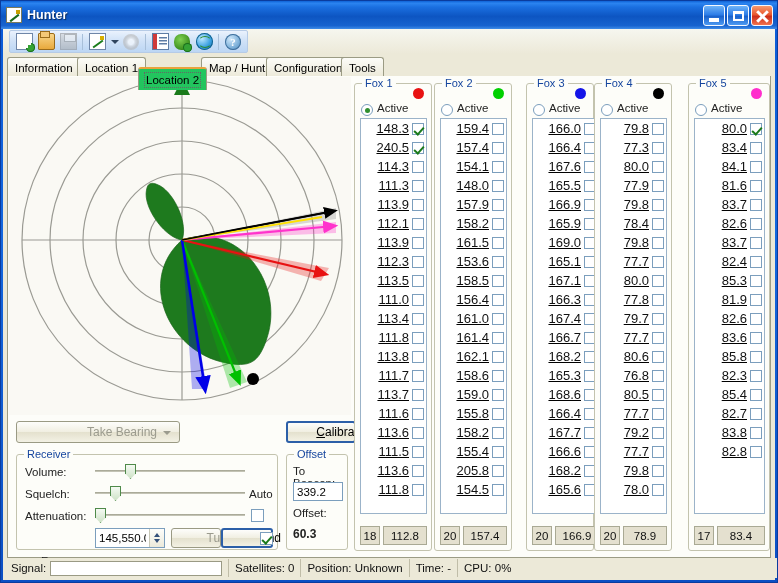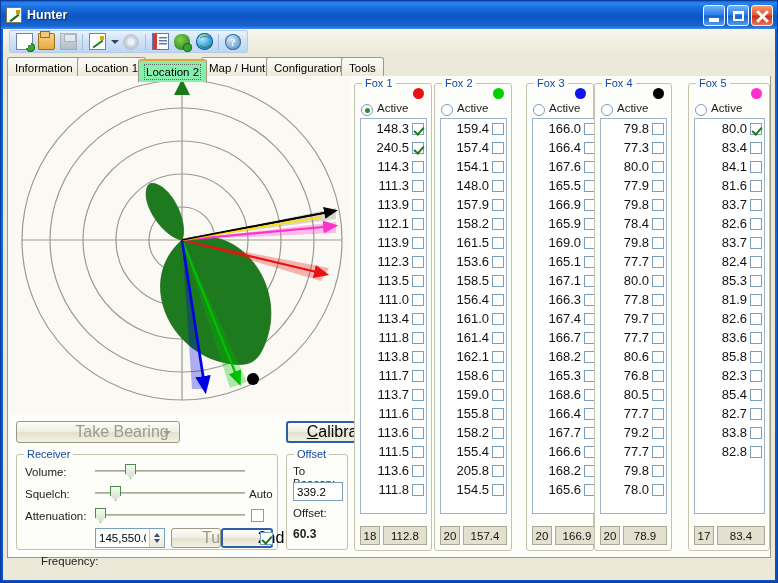--- a/index.html
+++ b/index.html
@@ -109,41 +109,41 @@
 
   
   #tabstrip{ position:absolute; left:4px; top:26px; width:764px; height:22px; }
   .tab{
     position:absolute; top:2px; height:20px; padding:0 7px;
     background:linear-gradient(to bottom,#fcfcf8,#ece9d8);
     border:1px solid #9b9b84; border-bottom:none; border-radius:3px 3px 0 0;
     display:flex;align-items:center; font-size:11.5px; color:#000; white-space:nowrap;
   }
   .tab.sel{
-    top:4px; height:23px; z-index:5;
-    background:#86efac;
+    top:12px; height:23px; z-index:5;
+    background:#22c55e;
     border-color:#9b9b84; border-top:2px solid #e8a33d;
   }
   .tab.sel .tl{ outline:1px dotted #666; outline-offset:1px; }
   #tabbody{
     position:absolute; left:4px; top:47px; width:764px; height:482px;
     background:#fdfdf9; border:1px solid #9b9b84; border-top:none;
   }
 
   
   #plot{ position:absolute; left:1px; top:1px; width:342px; height:338px; background:#faf9f4; }
   #plot svg{ display:block; }
 
   
   .btnrow{ position:absolute; left:8px; top:345px; width:332px; height:22px; }
   .xpbtn{
     background:linear-gradient(to bottom,#fdfdfb 0%,#f1efe2 48%,#e4e1ce 52%,#f3f1e4 100%);
     border:1px solid #9a9a84; border-radius:3px;
     display:flex; align-items:center; justify-content:center;
-    font-size:16px; color:#333;padding-left:48px;
+    font-size:12px; color:#333;padding-left:48px;
   }
   .xpbtn.dis{ color:#9b9b8e; }
   .xpbtn.def{ border:2px solid #2c5fa8; color:#000; }
   #takebearing{ position:absolute; left:0; top:0; width:164px; height:22px; }
   #takebearing .cb-arrow{ position:absolute; right:8px; top:9px; width:0;height:0;
      border-left:4px solid transparent;border-right:4px solid transparent;border-top:4px solid #9b9b8e; }
   #goto0{ position:absolute; left:174px; top:0; width:90px; height:22px; }
   #calib{ position:absolute; left:270px; top:0; width:70px; height:22px; }
 
   
@@ -178,21 +178,21 @@
   .fox{ position:absolute; top:7px; width:78px; height:468px;
      border:1px solid #c3c3ae; border-radius:3px; background:#fdfdf9; }
   .fox .gtitle{ color:#15459e; }
   .dot{ position:absolute; right:7px; top:4px; width:11px; height:11px; border-radius:50%; }
   .radio{ position:absolute; left:6px; top:20px; width:12px;height:12px; border-radius:50%;
      background:#fff; border:1px solid #7b9ebd; }
   .radio.on::after{ content:""; position:absolute; left:2.5px; top:2.5px; width:5px;height:5px;
      border-radius:50%; background:#2f8f2f; }
   .actlbl{ position:absolute; left:22px; top:18px; font-size:11.5px; color:#222; }
   .list{ position:absolute; left:5px; top:34px; width:67px; height:396px;
-     background:#fff; border:1px solid #9bb3c9; overflow:hidden; }
+     background:#fff; border:1px solid #9bb3c9; overflow:hidden;text-decoration:underline; }
   .lrow{ height:19px; display:flex; align-items:center; justify-content:flex-end; padding-right:2px; gap:3px; }
   .lrow .v{ font-size:13px; color:#111; font-family:"Liberation Sans",sans-serif; }
   .lrow .chk{ width:12px;height:12px; }
   .sumrow{ position:absolute; left:5px; bottom:5px; width:67px; height:19px; display:flex; gap:3px; }
   .sumn{ width:20px; background:#e4e0cf; border:1px solid #a9a994; display:flex;align-items:center;justify-content:center;
      font-size:11.5px; color:#111; }
   .sumv{ flex:1; background:#e4e0cf; border:1px solid #a9a994; display:flex;align-items:center;justify-content:center;
      font-size:11.5px; color:#111; }
 
   
@@ -857,15 +857,26 @@
             </div>
             <div class="sumrow" style="width: 71px;">
               <span class="sumn">17</span>
               <span class="sumv">83.4</span>
             </div>
           </div>
         </div>
 
     </div>
 
+    <div id="statusbar">
+      <span class="sbcell" style="width:224px;">
+        <span>Signal:</span>
+        <span id="signal-input"></span>
+      </span>
+      <span class="sbcell">Satellites: 0</span>
+      <span class="sbcell">Position: Unknown</span>
+      <span class="sbcell">Time: -</span>
+      <span class="sbcell" style="border-right:none;">CPU: 0%</span>
+      <span class="grip"></span>
+    </div>
 
   </div>
 </div>
 
 </body></html>

